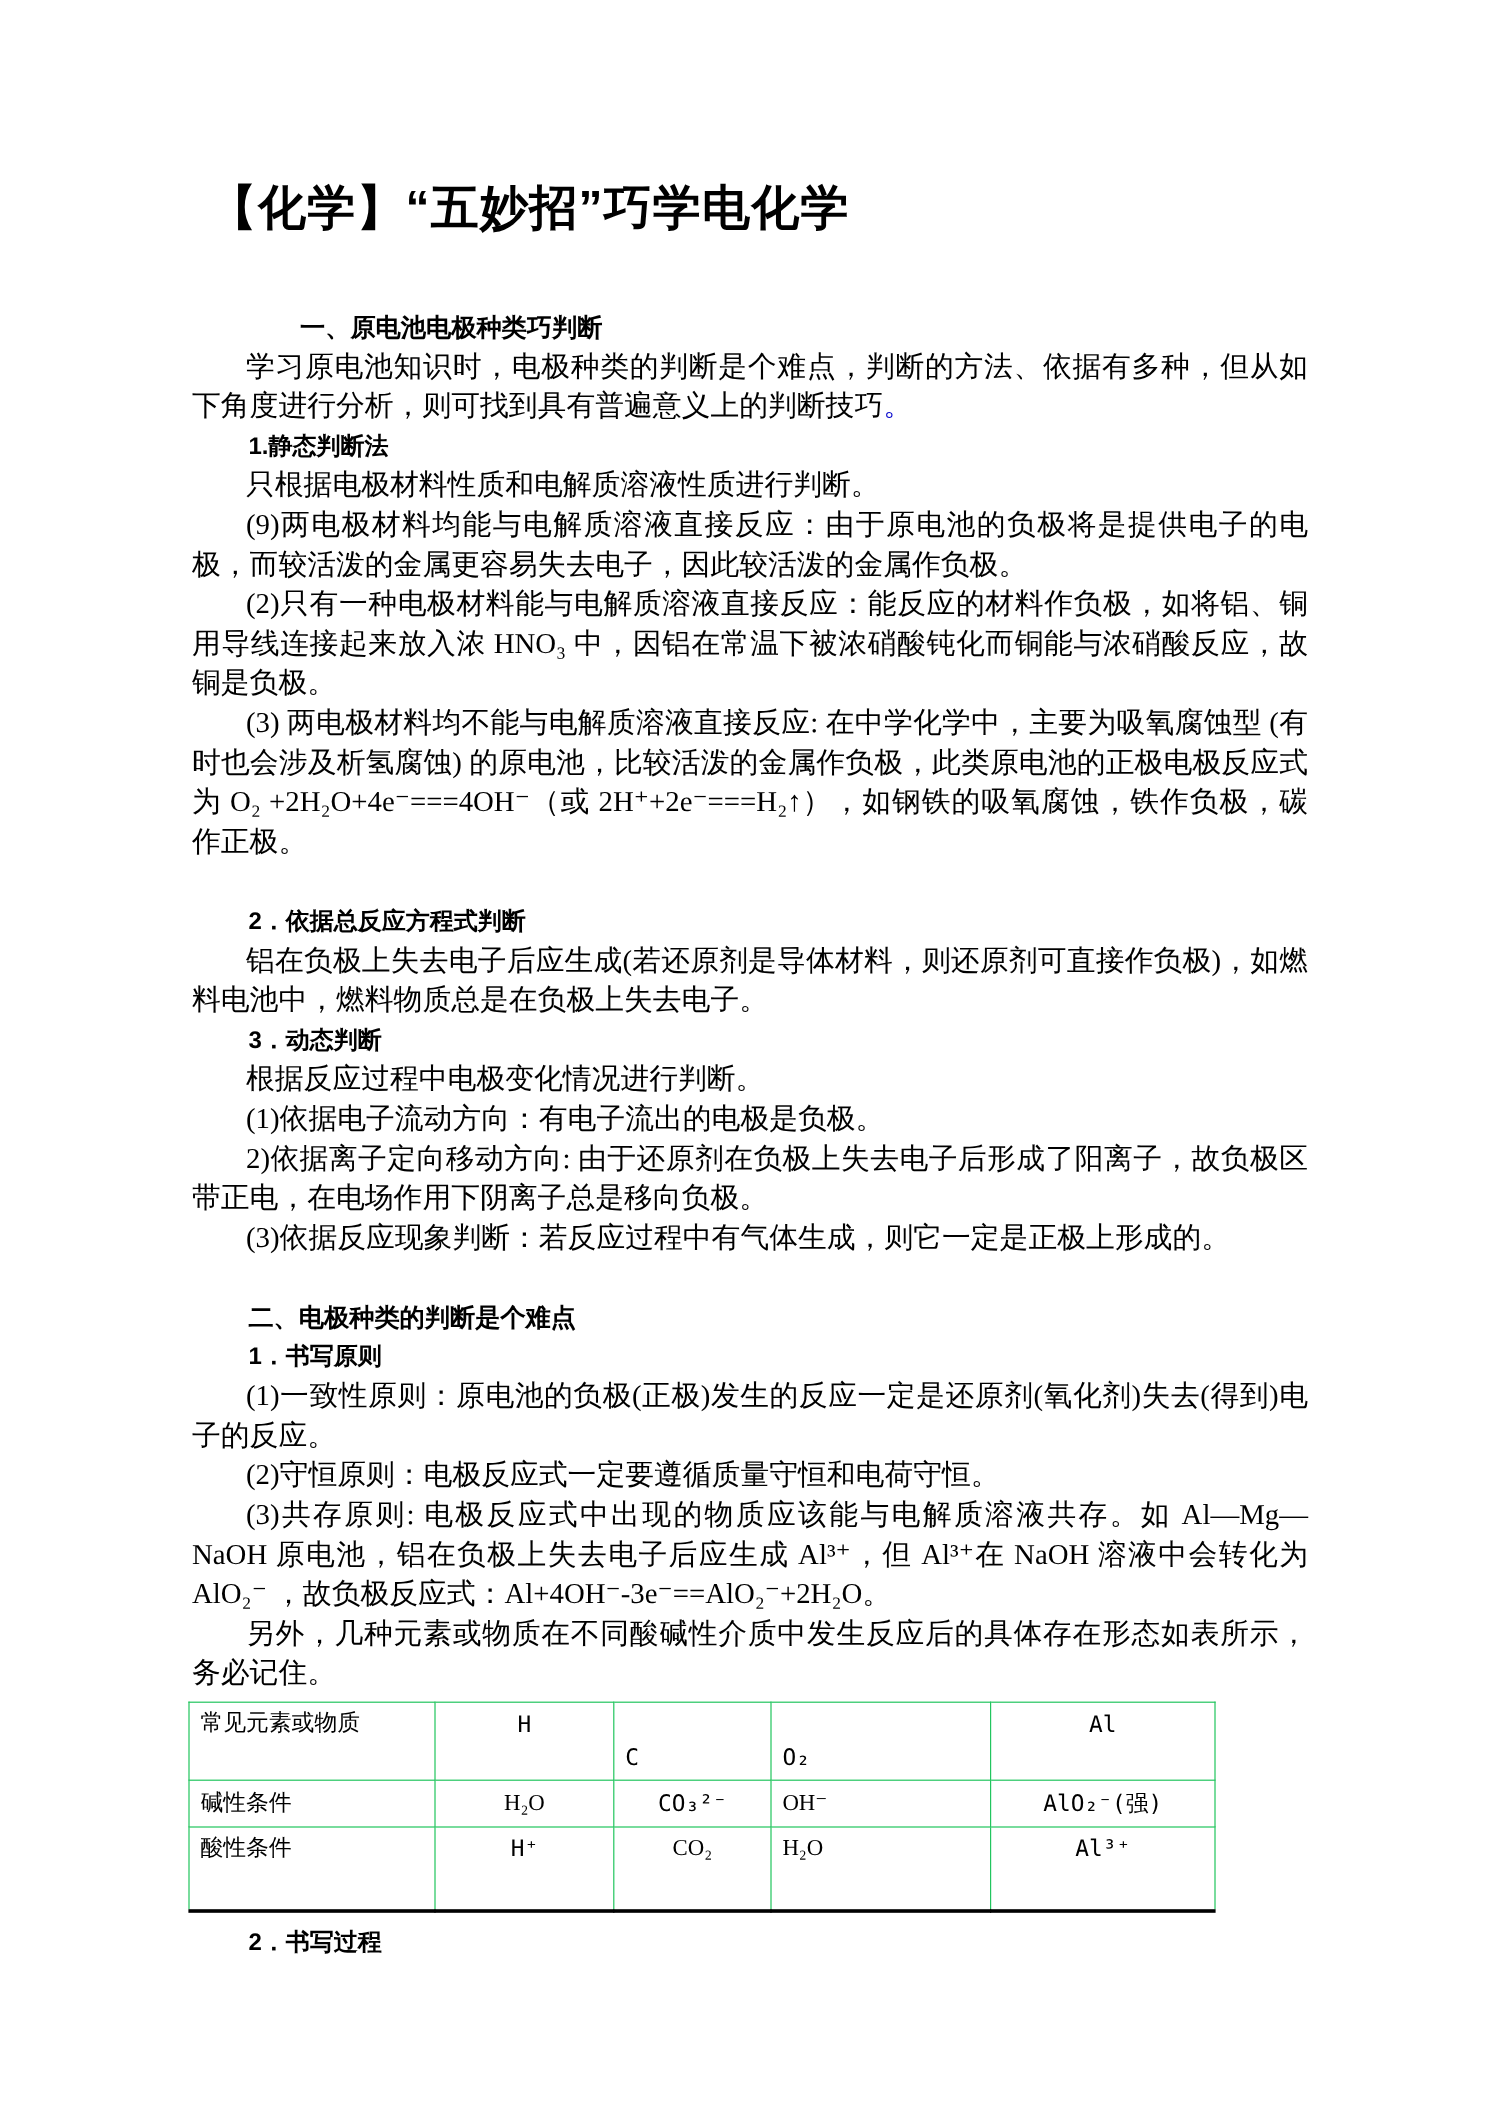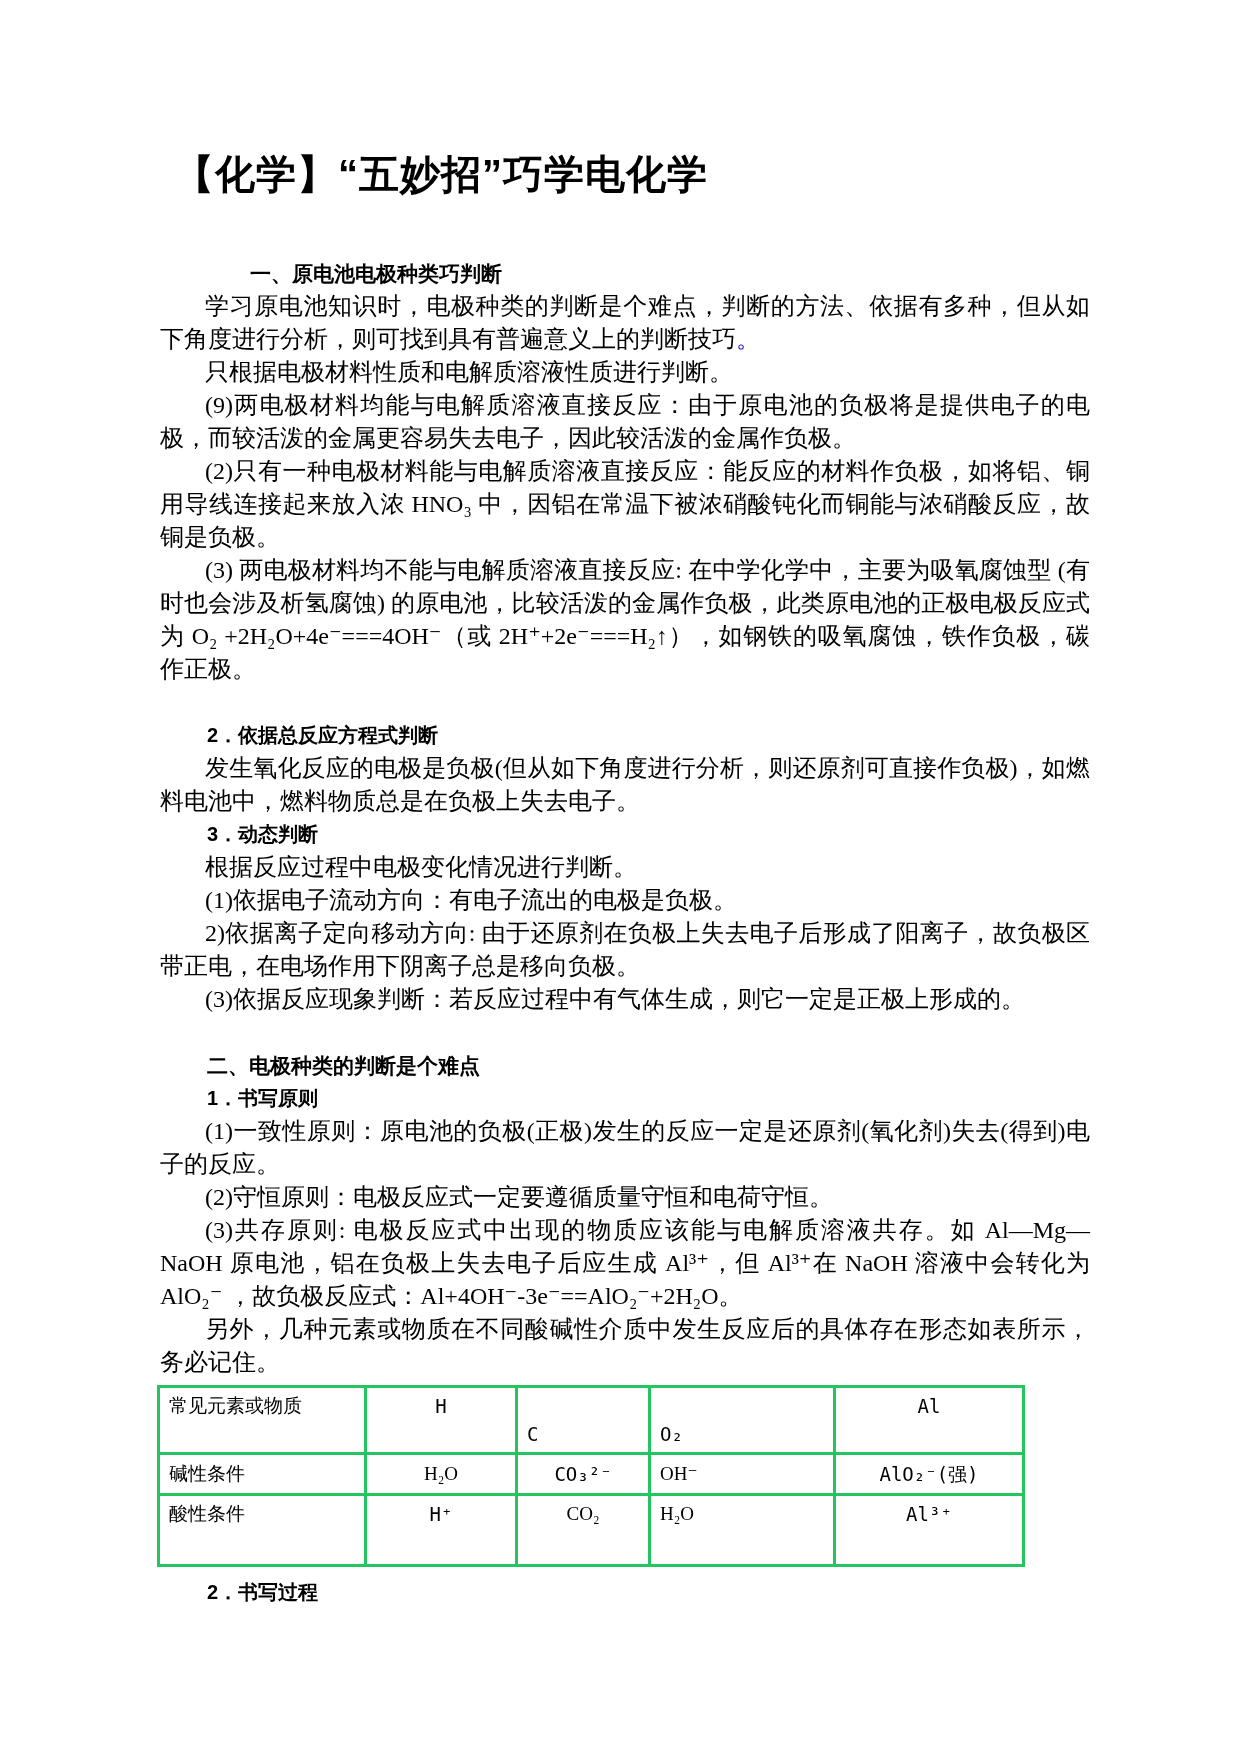--- a/index.html
+++ b/index.html
@@ -57,21 +57,21 @@
     margin-top: 6px;
     margin-left: -3px;
     width: 850px;
     border-collapse: collapse;
     border: 1px solid #000;
     border-bottom: 3px solid #000;
     font-size: 19px;
     table-layout: fixed;
   }
   .chem-table td {
-    border: 3px solid #22c55e;
+    border: 1px solid #22c55e;
     padding: 3px 9px;
     line-height: 30px;
   }
   .col-label { width: 186px; }
   .col-h     { width: 130px; }
   .col-c     { width: 112px; }
   .col-o     { width: 164px; }
   .col-al    { width: 168px; }
   .va-top    { vertical-align: top; }
   .va-bottom { vertical-align: bottom; }
@@ -88,29 +88,30 @@
 
 <div class="page">
   <div class="content">
 
     <h1 class="doc-title">【化学】“五妙招”巧学电化学</h1>
 
     <h2 class="h-major first">一、原电池电极种类巧判断</h2>
 
     <p class="body-p"><span>学习原电池知识时，电极种类的判断是个难点，判断的方法、依据有多种，但从如下角度进行分析，则可找到具有普遍意义上的判断技巧</span><span class="blue">。</span></p>
 
+    <h3 class="h-sub">1.静态判断法</h3>
     <p class="body-p">只根据电极材料性质和电解质溶液性质进行判断。</p>
     <p class="body-p">(9)两电极材料均能与电解质溶液直接反应：由于原电池的负极将是提供电子的电极，而较活泼的金属更容易失去电子，因此较活泼的金属作负极。</p>
     <p class="body-p">(2)只有一种电极材料能与电解质溶液直接反应：能反应的材料作负极，如将铝、铜用导线连接起来放入浓 HNO₃ 中，因铝在常温下被浓硝酸钝化而铜能与浓硝酸反应，故铜是负极。</p>
     <p class="body-p">(3) 两电极材料均不能与电解质溶液直接反应: 在中学化学中，主要为吸氧腐蚀型  (有时也会涉及析氢腐蚀) 的原电池，比较活泼的金属作负极，此类原电池的正极电极反应式为 O₂ +2H₂O+4e⁻===4OH⁻（或 2H⁺+2e⁻===H₂↑），如钢铁的吸氧腐蚀，铁作负极，碳作正极。</p>
 
     <div class="gap"></div>
 
     <h3 class="h-sub">2．依据总反应方程式判断</h3>
-    <p class="body-p">发生氧化反应的电极是负极(但从如下角度进行分析，则还原剂可直接作负极)，如燃料电池中，燃料物质总是在负极上失去电子。</p>
+    <p class="body-p">铝在负极上失去电子后应生成(若还原剂是导体材料，则还原剂可直接作负极)，如燃料电池中，燃料物质总是在负极上失去电子。</p>
 
     <h3 class="h-sub">3．动态判断</h3>
     <p class="body-p">根据反应过程中电极变化情况进行判断。</p>
     <p class="body-p">(1)依据电子流动方向：有电子流出的电极是负极。</p>
     <p class="body-p">2)依据离子定向移动方向: 由于还原剂在负极上失去电子后形成了阳离子，故负极区带正电，在电场作用下阴离子总是移向负极。</p>
     <p class="body-p">(3)依据反应现象判断：若反应过程中有气体生成，则它一定是正极上形成的。</p>
 
     <div class="gap"></div>
 
     <h2 class="h-major less-indent">二、电极种类的判断是个难点</h2>

